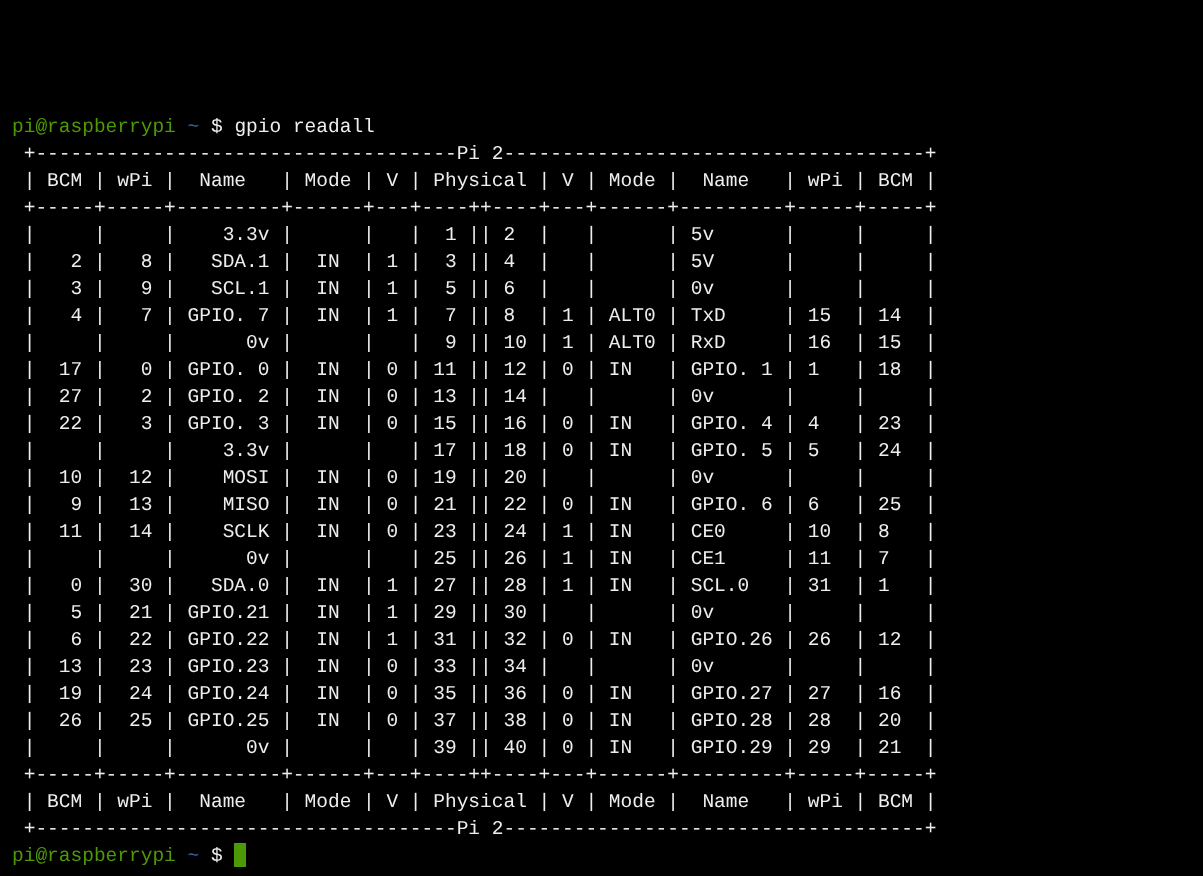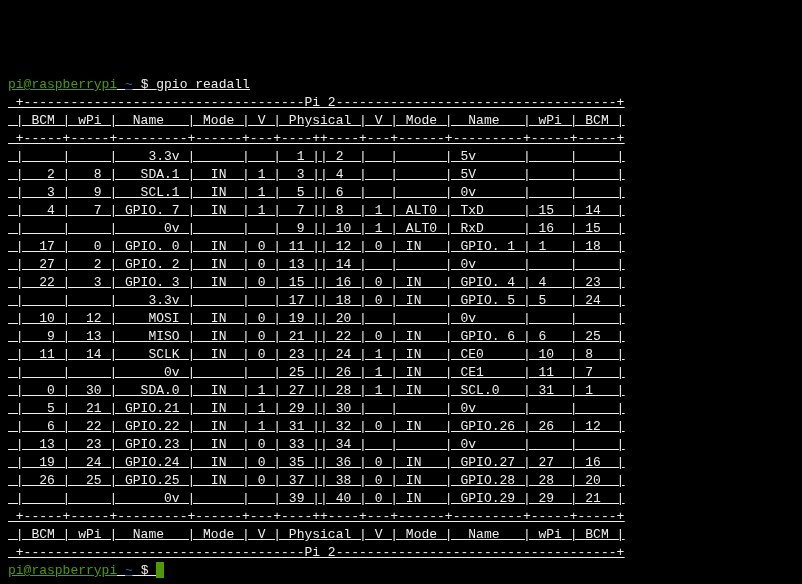--- a/index.html
+++ b/index.html
@@ -1,15 +1,15 @@
 <!DOCTYPE html>
 <html><head>
   <meta charset="utf-8">
   <style>
-    * { margin: 0; padding: 0; box-sizing: border-box; text-decoration: underline; }
+    * { margin: 0; padding: 0; box-sizing: border-box; }
     body {
       background: #000;
       font-family: "Consolas", "Monaco", "Courier New", monospace;
       font-size: 13px;
       line-height: 18px;
       color: #eee;
       padding: 4px 8px;
       white-space: pre;
       width: 802px;
       height: 584px;

